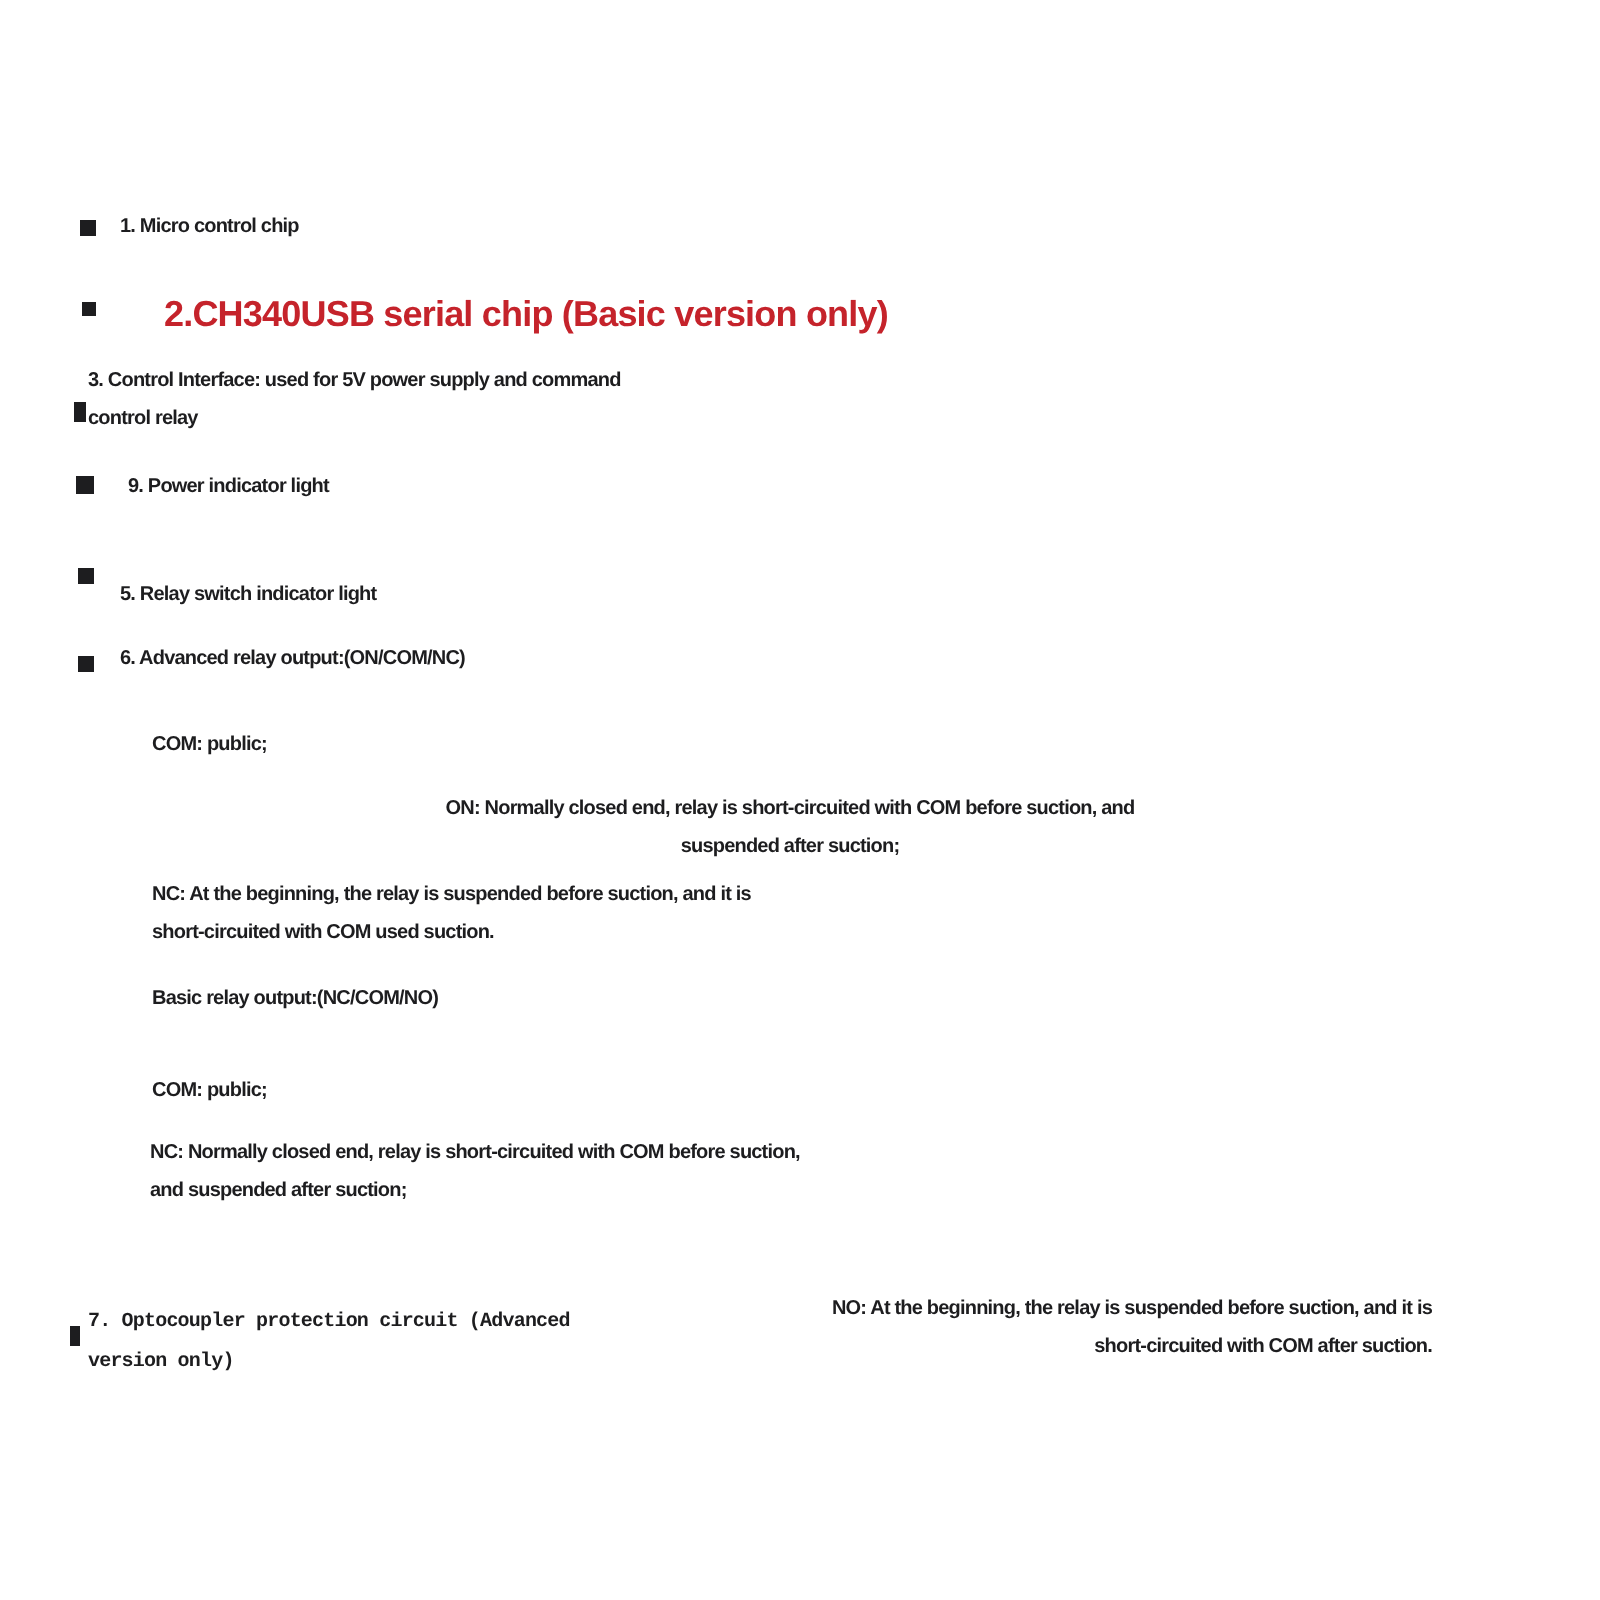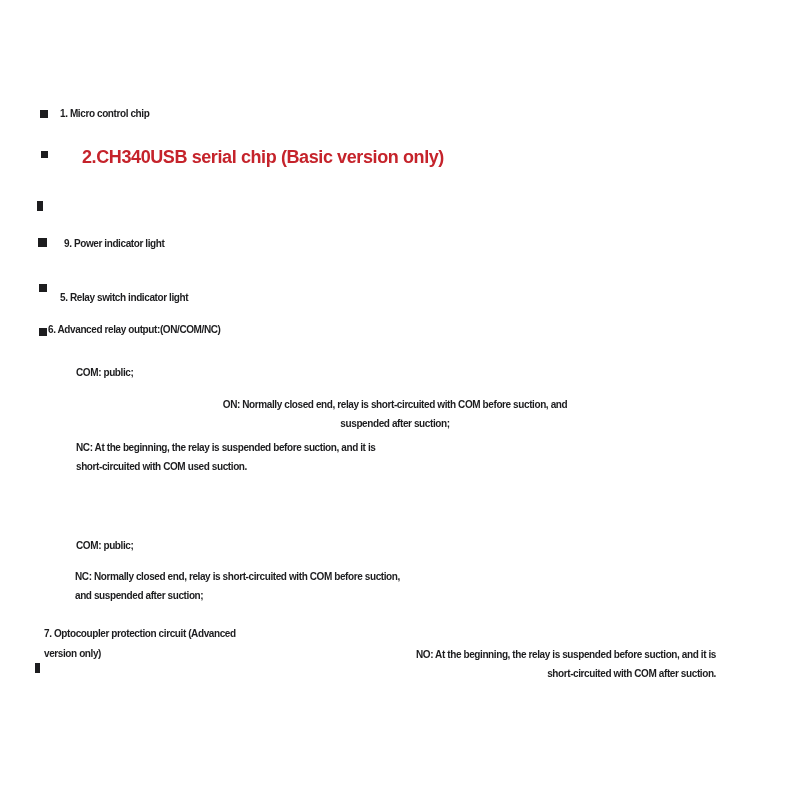--- a/index.html
+++ b/index.html
@@ -27,22 +27,22 @@
   .bullet {
     position: absolute;
     background: var(--ink, #1d1d1f);
   }
   
   .item1 { top: 104px; left: 60px; }
   .item2 { top: 147px; left: 58px; font-size: 18px; line-height: 21px; color: var(--red, #c5232b); margin-left: 24px; }
   .item3 { top: 181px; left: 44px; width: 500px; }
   .item4 { top: 234px; left: 64px; }
   .item5 { top: 288px; left: 60px; }
-  .item6 { top: 320px; left: 48px; }
-  .item7 { top: 624px; left: 44px; line-height: 20px; }
+  .item6 { top: 320px; left: 60px; }
+  .item7 { top: 652px; left: 44px; line-height: 20px; font-family: Liberation Mono, monospace; }
   
   .com1  { top: 363px; left: 76px; }
   .on1   { top: 396px; left: 75px; width: 640px; text-align: center; line-height: 18.5px; }
   .nc1   { top: 439px; left: 76px; width: 560px; line-height: 18.5px; }
   
   .bhead { top: 490px; left: 76px; }
   .com2  { top: 536px; left: 76px; }
   .nc2   { top: 567px; left: 75px; width: 640px; text-align: left; line-height: 19px; }
   .no1   { top: 646px; left: 76px; width: 640px; text-align: right; line-height: 18.5px; }
   
@@ -59,36 +59,39 @@
 
 <div class="page">
 
   <span class="bullet b1"></span>
   <div class="t item1">1. Micro control chip</div>
 
   <span class="bullet b2"></span>
   <div class="t item2">2.CH340USB serial chip (Basic version only)</div>
 
   <span class="bullet b3"></span>
+  <div class="t item3">3. Control Interface: used for 5V power supply and command
+control relay</div>
 
   <span class="bullet b4"></span>
   <div class="t item4">9. Power indicator light</div>
 
   <span class="bullet b5"></span>
   <div class="t item5">5. Relay switch indicator light</div>
 
   <span class="bullet b6"></span>
   <div class="t item6">6. Advanced relay output:(ON/COM/NC)</div>
 
   <div class="t com1">COM: public;</div>
   <div class="t on1">ON: Normally closed end, relay is short-circuited with COM before suction, and
 suspended after suction;</div>
   <div class="t nc1">NC: At the beginning, the relay is suspended before suction, and it is
 short-circuited with COM used suction.</div>
 
+  <div class="t bhead">Basic relay output:(NC/COM/NO)</div>
   <div class="t com2">COM: public;</div>
   <div class="t nc2">NC: Normally closed end, relay is short-circuited with COM before suction,
 and suspended after suction;</div>
   <div class="t no1">NO: At the beginning, the relay is suspended before suction, and it is
 short-circuited with COM after suction.</div>
 
   <span class="bullet b7"></span>
   <div class="t item7">7. Optocoupler protection circuit (Advanced
 version only)</div>
 

